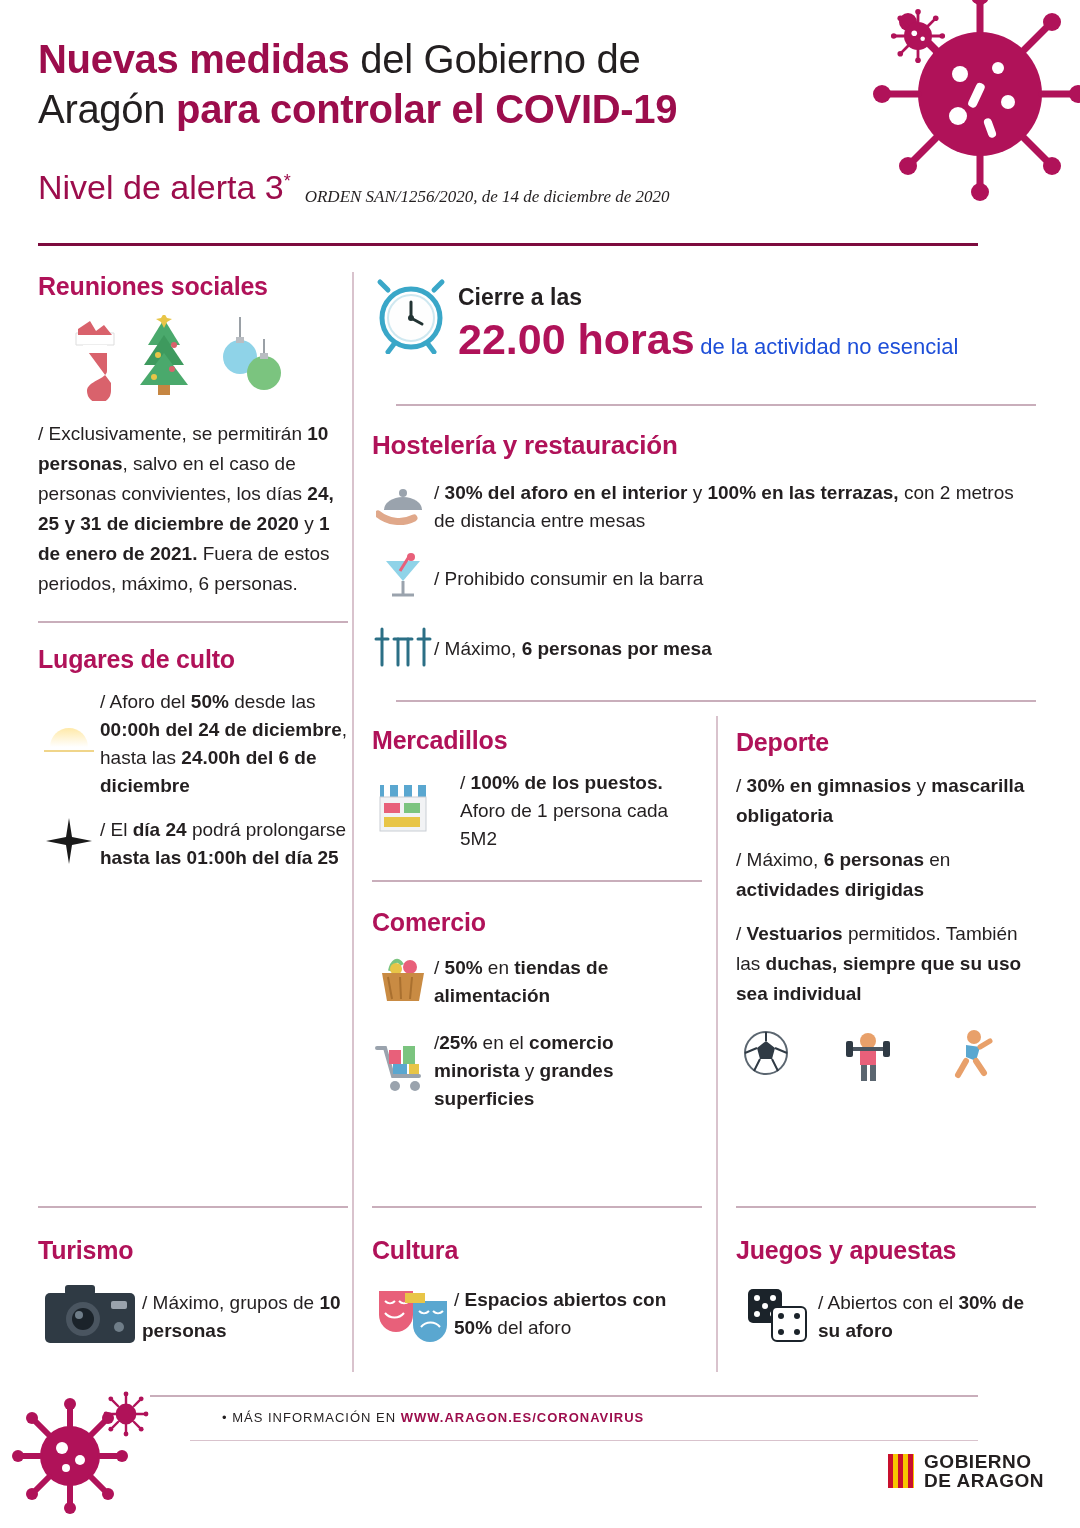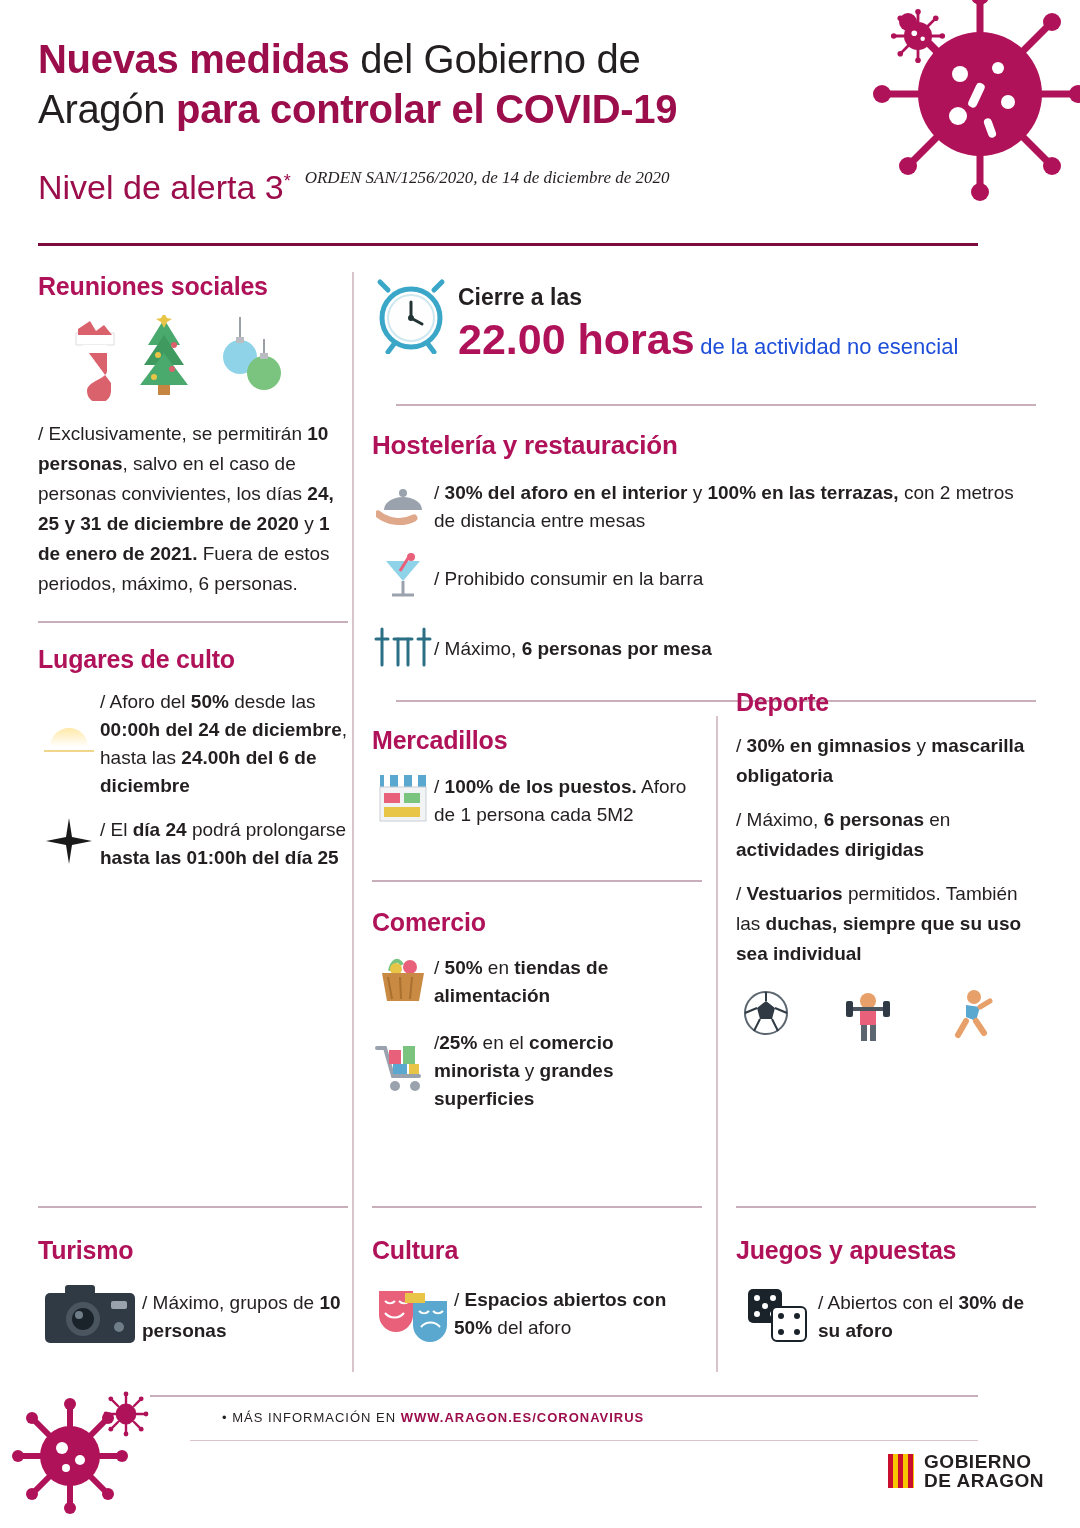--- a/index.html
+++ b/index.html
@@ -12,37 +12,37 @@
     position:relative;
     overflow:hidden;
   }
   .page { position:relative; width:1080px; height:1528px; }
 
   
   .header { position:absolute; left:0; top:0; width:1080px; height:250px; }
   .title-block { position:absolute; left:38px; top:34px; width:830px; }
   .title-line { font-size:40px; line-height:50px; font-weight:400; color:#231f20; letter-spacing:-0.3px; }
   .title-line .accent { color:#9c0d4c; font-weight:bold; }
-  .subtitle-row { position:absolute; left:38px; top:168px; display:flex; align-items:flex-start; }
+  .subtitle-row { position:absolute; left:38px; top:168px; display:flex; align-items:flex-end; }
   .subtitle { font-size:34px; color:#9c0d4c; font-weight:400; }
   .subtitle sup { font-size:18px; }
   .orden { font-size:17px; font-style:italic; color:#231f20; margin-left:14px; font-family:"Liberation Serif", serif; }
 
   .header-rule { position:absolute; left:38px; top:243px; width:940px; height:3px; background:#7d0b3e; }
 
   
   .virus-big { position:absolute; right:-10px; top:-18px; width:250px; height:250px; }
   .virus-small-top { position:absolute; left:890px; top:8px; width:56px; height:56px; }
   .virus-bottom-left { position:absolute; left:10px; top:1396px; width:120px; height:120px; }
   .virus-bottom-left2 { position:absolute; left:102px; top:1390px; width:48px; height:48px; }
 
   
   .col-left { position:absolute; left:38px; top:272px; width:310px; }
   .col-mid { position:absolute; left:372px; top:272px; width:340px; }
-  .col-right { position:absolute; left:736px; top:688px; width:300px; }
+  .col-right { position:absolute; left:736px; top:728px; width:300px; }
 
   .vline { position:absolute; width:2px; background:#d9c3cd; }
   .v1 { left:352px; top:272px; height:1100px; }
   .v2 { left:716px; top:716px; height:656px; }
 
   .hrule { height:2px; background:#c9aebb; margin:22px 0 22px 0; }
 
   h2.sect {
     font-size:25px; color:#b01259; font-weight:bold; margin:0 0 14px 0;
     letter-spacing:-0.2px;
@@ -309,21 +309,21 @@
         </svg>
       </div>
       <div class="tx" id="host-3"><span>/ Máximo, </span><b>6 personas por mesa</b></div>
     </div>
   </div>
 
   <div class="midrule" style="top:700px;"></div>
 
   <div style="position:absolute; left:372px; top:726px; width:330px;">
     <h2 class="sect">Mercadillos</h2>
-    <div class="item" style="margin-top:12px;">
+    <div class="item" style="margin-top:12px;gap:26px;">
       <div class="ic">
         <svg width="58" height="58" viewBox="0 0 58 58">
           <rect x="6" y="6" width="46" height="12" fill="#5aa7d0"></rect>
           <g fill="#ffffff">
               <rect x="10" y="6" width="6" height="12"></rect>
               <rect x="24" y="6" width="6" height="12"></rect>
               <rect x="38" y="6" width="6" height="12"></rect>
             </g>
           <rect x="6" y="18" width="46" height="34" fill="#f2f3f5" stroke="#c9ced4"></rect>
           <rect x="10" y="24" width="16" height="10" fill="#e8607a"></rect>

